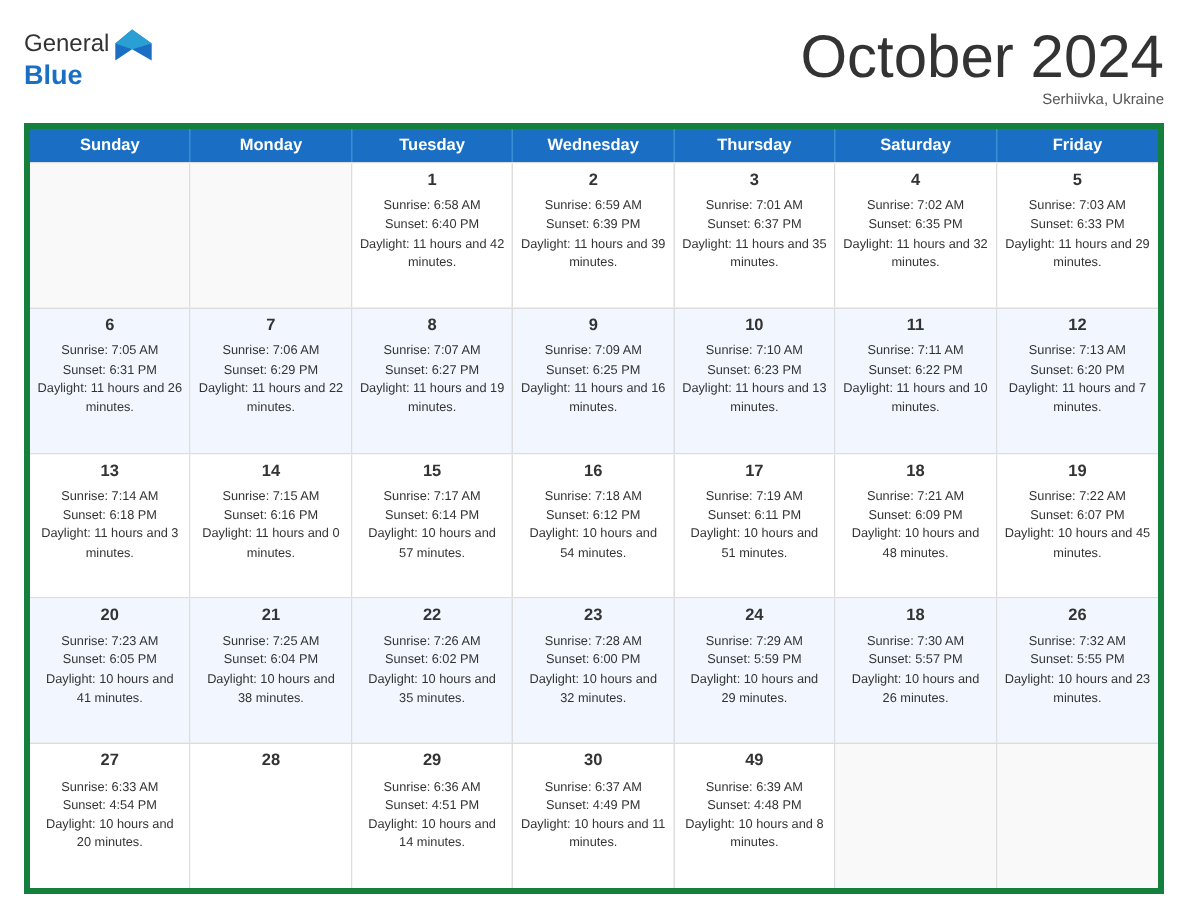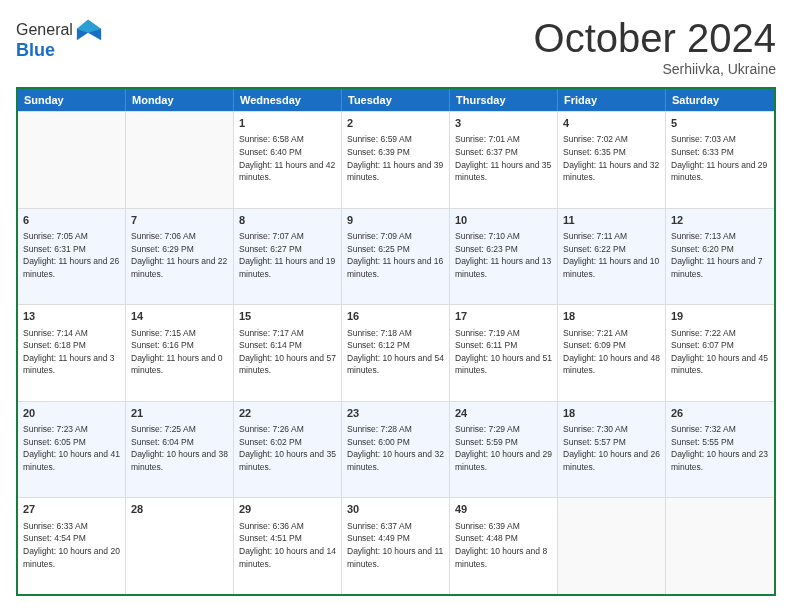--- a/index.html
+++ b/index.html
@@ -36,28 +36,29 @@
     }
     .title-block {
       text-align: right;
     }
     .month-title {
       font-size: 40px;
       font-weight: 300;
       color: #333;
     }
     .subtitle {
-      font-size: 14px;
+      font-size: 10px;
       color: #555;
     }
     .calendar {
       flex: 1;
       display: flex;
       flex-direction: column;
-      border: 2px solid #15803d;
+      border: 4px solid #15803d;
+      text-align: center;
     }
     .cal-header {
       display: grid;
       grid-template-columns: repeat(7, 1fr);
       background: #1a6fc4;
     }
     .cal-header-cell {
       color: white;
       font-size: 11px;
       font-weight: bold;
@@ -121,25 +122,25 @@
     <div class="title-block">
       <div class="month-title">October 2024</div>
       <div class="subtitle">Serhiivka, Ukraine</div>
     </div>
   </div>
 
   <div class="calendar">
     <div class="cal-header">
       <div class="cal-header-cell">Sunday</div>
       <div class="cal-header-cell">Monday</div>
+      <div class="cal-header-cell">Tuesday</div>
       <div class="cal-header-cell">Wednesday</div>
-      <div class="cal-header-cell">Tuesday</div>
       <div class="cal-header-cell">Thursday</div>
+      <div class="cal-header-cell">Saturday</div>
       <div class="cal-header-cell">Friday</div>
-      <div class="cal-header-cell">Saturday</div>
     </div>
     <div class="cal-body" id="cal-body">
     <div class="cal-row">
           <div class="cal-cell empty"></div>
           <div class="cal-cell empty"></div>
           <div class="cal-cell"><span class="day-num">1</span><span class="cell-text">Sunrise: 6:58 AM<br>Sunset: 6:40 PM<br>Daylight: 11 hours and 42 minutes.</span></div>
           <div class="cal-cell"><span class="day-num">2</span><span class="cell-text">Sunrise: 6:59 AM<br>Sunset: 6:39 PM<br>Daylight: 11 hours and 39 minutes.</span></div>
           <div class="cal-cell"><span class="day-num">3</span><span class="cell-text">Sunrise: 7:01 AM<br>Sunset: 6:37 PM<br>Daylight: 11 hours and 35 minutes.</span></div>
           <div class="cal-cell"><span class="day-num">4</span><span class="cell-text">Sunrise: 7:02 AM<br>Sunset: 6:35 PM<br>Daylight: 11 hours and 32 minutes.</span></div>
           <div class="cal-cell"><span class="day-num">5</span><span class="cell-text">Sunrise: 7:03 AM<br>Sunset: 6:33 PM<br>Daylight: 11 hours and 29 minutes.</span></div>

